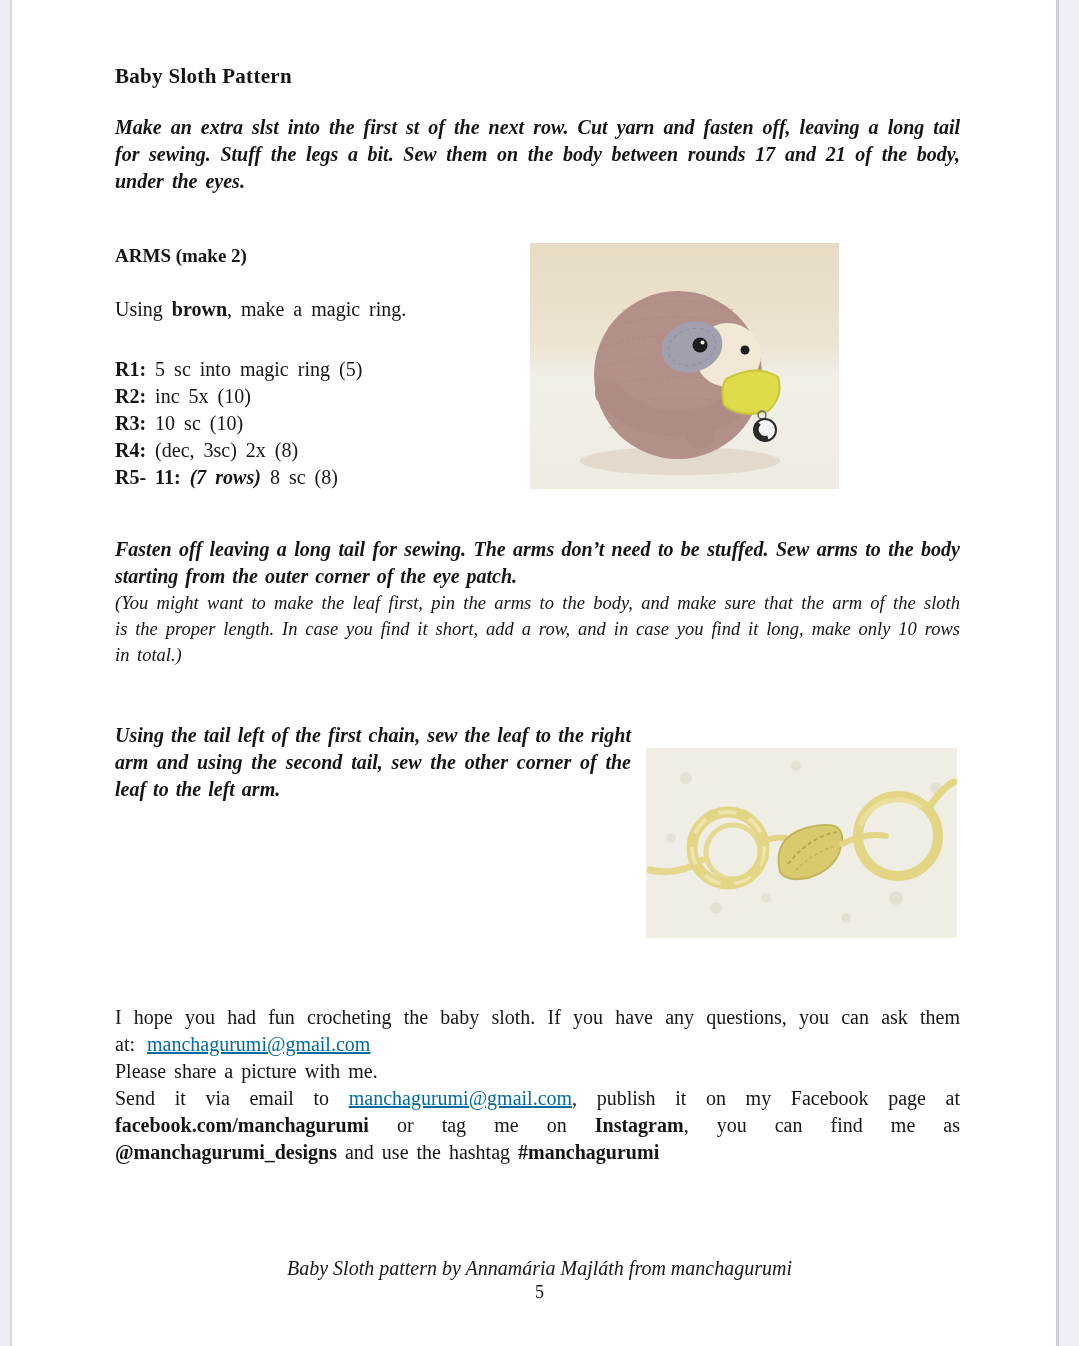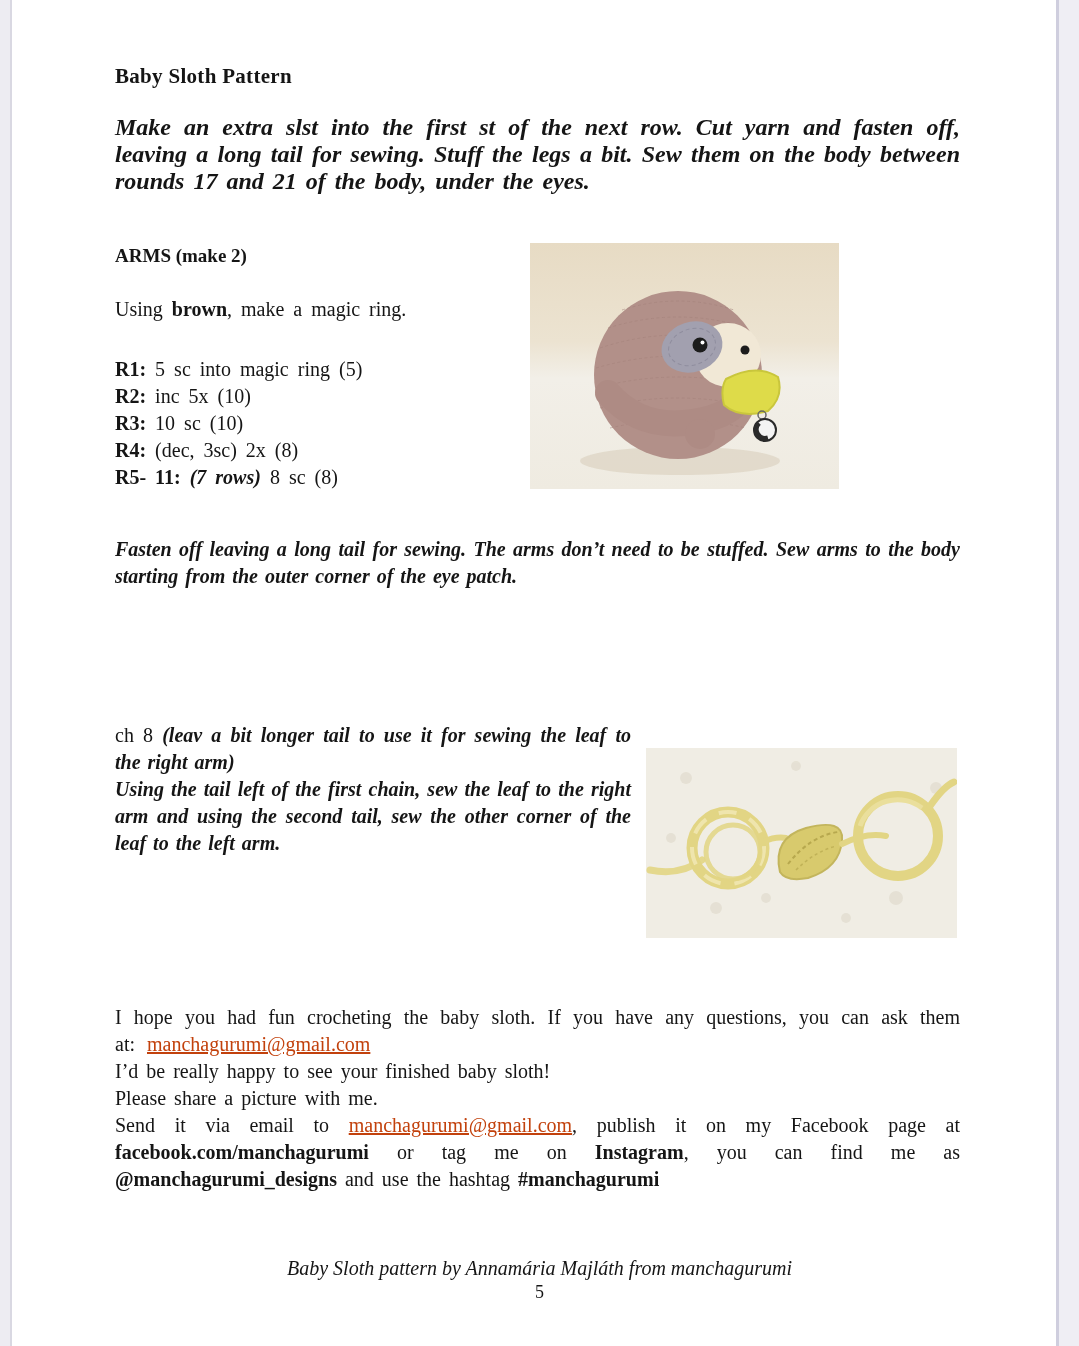--- a/index.html
+++ b/index.html
@@ -17,21 +17,21 @@
   h1,h2,p,figure{margin:0;padding:0;}
   .b{font-weight:700;}
   .bi{font-weight:700;font-style:italic;}
 
   .title{
     position:absolute;top:64px;left:0;width:100%;
     text-align:left;font-size:21px;font-weight:700;letter-spacing:.3px;
   }
   .intro{
     position:absolute;top:114px;left:0;width:845px;
-    font-size:24px;line-height:27px;font-weight:700;font-style:italic;
+    font-size:20px;line-height:27px;font-weight:700;font-style:italic;
     text-align:justify;word-spacing:3px;
   }
 
   .arms{position:absolute;top:245px;left:0;width:845px;}
   .section-heading{font-size:19px;font-weight:700;}
   .using{margin-top:31px;font-size:20px;word-spacing:4px;}
   .rows{margin-top:35px;font-size:20px;line-height:27px;word-spacing:4px;}
   .photo{position:absolute;display:block;}
   .photo svg{display:block;}
   .sloth-photo{left:415px;top:-2px;width:309px;height:246px;}
@@ -39,21 +39,21 @@
   .fasten-block{position:absolute;top:536px;left:0;width:845px;}
   .fasten{font-size:20px;line-height:27px;text-align:justify;word-spacing:2px;}
   .lengthnote{font-size:18.5px;line-height:26px;font-style:italic;text-align:justify;word-spacing:3px;}
 
   .leafsec{position:absolute;top:690px;left:0;width:845px;}
   .leaf-text{margin-top:32px;width:516px;font-size:20px;line-height:27px;text-align:justify;word-spacing:2px;}
   .leaf-photo{left:531px;top:58px;width:311px;height:190px;}
 
   .closing{position:absolute;top:1004px;left:0;width:845px;
     font-size:20px;line-height:27px;text-align:justify;word-spacing:3px;}
-  a.link{color:#c2410c;text-decoration:underline;cursor:pointer;}
+  a.link{color:#0369a1;text-decoration:underline;cursor:pointer;}
   .gap{margin-left:12px;}
 
   .footer{position:absolute;left:0;top:1258px;width:1079px;text-align:center;}
   .credit{font-style:italic;font-size:20px;line-height:20px;}
   .license{font-style:italic;font-size:15.5px;line-height:20px;width:910px;margin:0 auto;}
   .pagenum{font-size:18px;margin-top:4px;}
 </style>
 </head>
 <body>
 
@@ -110,25 +110,25 @@
         <path d="M196 136 q30 -16 52 -2 q6 20 -10 34 q-28 8 -44 -6 q-4 -16 2 -26 z" fill="#dedb49" stroke="#c9c63c" stroke-width="2"></path>
         <circle cx="232" cy="172" r="4" fill="none" stroke="#666666" stroke-width="1.5"></circle>
         <circle cx="235" cy="187" r="11" fill="#f4f4f4" stroke="#2a2a2a" stroke-width="2"></circle>
         <path d="M229 180 a9 9 0 0 0 9 15" fill="none" stroke="#2a2a2a" stroke-width="5"></path>
       </svg>
     </figure>
   </section>
 
   <div class="fasten-block">
     <p class="fasten bi">Fasten off leaving a long tail for sewing. The arms don’t need to be stuffed. Sew arms to the body starting from the outer corner of the eye patch.</p>
+    <p class="lengthnote">(You might want to make the leaf first, pin the arms to the body, and make sure that the arm of the sloth is the proper length. In case you find it short, add a row, and in case you find it long, make only 10 rows in total.)</p>
   </div>
 
   <section class="leafsec">
     <div class="leaf-text">
-      <p><span>ch 8 </span><span class="bi">(leav a bit longer tail to use it for sewing the leaf to the right arm)</span></p>
       <p class="bi">Using the tail left of the first chain, sew the leaf to the right arm and using the second tail, sew the other corner of the leaf to the left arm.</p>
     </div>
 
     <figure class="photo leaf-photo">
       <svg width="311" height="190" viewBox="0 0 311 190">
         <rect width="311" height="190" fill="#f0ede4"></rect>
         <g fill="#e3ded1" opacity="0.8">
           <circle cx="40" cy="30" r="6"></circle>
             <circle cx="150" cy="18" r="5"></circle>
             <circle cx="250" cy="150" r="7"></circle>
@@ -149,21 +149,20 @@
         <path d="M196 96 q24 -12 44 -8" stroke="#e2d584" stroke-width="6" fill="none" stroke-linecap="round"></path>
         <circle cx="252" cy="88" r="40" fill="none" stroke="#e2d584" stroke-width="10"></circle>
         <path d="M214 78 a40 40 0 0 1 62 -18" stroke="#eadf9c" stroke-width="5" fill="none"></path>
         <path d="M284 58 q14 -20 24 -24" stroke="#e2d584" stroke-width="7" fill="none" stroke-linecap="round"></path>
       </svg>
     </figure>
   </section>
 
   <div class="closing">
     <p><span>I hope you had fun crocheting the baby sloth. If you have any questions, you can ask them at:</span><a class="link gap">manchagurumi@gmail.com</a></p>
-    <p>I’d be really happy to see your finished baby sloth!</p>
     <p>Please share a picture with me.</p>
     <p><span>Send it via email to </span><a class="link">manchagurumi@gmail.com</a><span>, publish it on my Facebook page at </span><span class="b">facebook.com/manchagurumi</span><span> or tag me on </span><span class="b">Instagram</span><span>, you can find me as </span><span class="b">@manchagurumi_designs</span><span> and use the hashtag </span><span class="b">#manchagurumi</span></p>
   </div>
 
 </div>
 
 <footer class="footer">
   <p class="credit">Baby Sloth pattern by Annamária Majláth from manchagurumi</p>
   <div class="pagenum">5</div>
 </footer>

